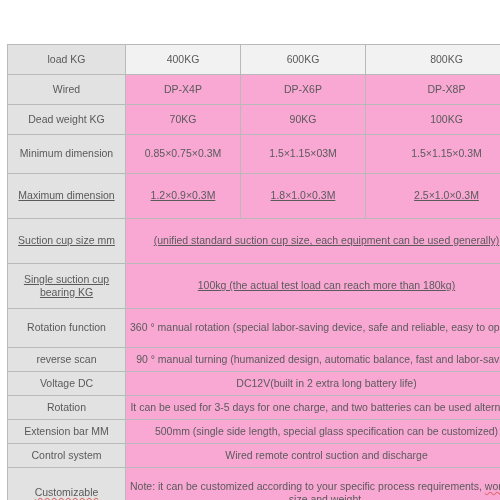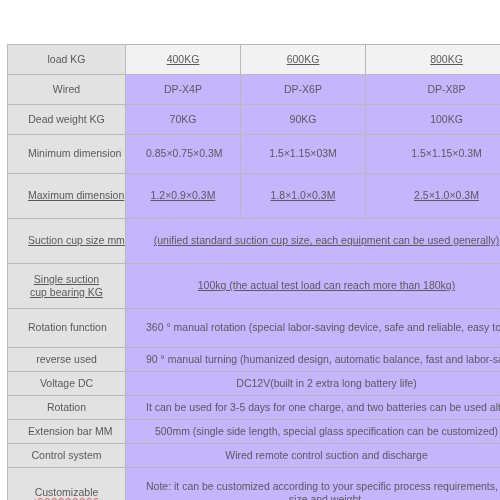--- a/index.html
+++ b/index.html
@@ -30,40 +30,40 @@
     background: #ffffff;
   }
 
   table.spec col.c-label { width: 118px; }
   table.spec col.c-a     { width: 115px; }
   table.spec col.c-b     { width: 125px; }
   table.spec col.c-c     { width: 162px; }
 
   table.spec td {
     border: 1px solid #b9b9b9;
-    padding: 2px 20px;
+    padding: 2px 4px;
     font-size: 10.5px;
     line-height: 1.28;
     text-align: center;
     vertical-align: middle;
     color: #5a5a5a;
     word-break: normal;
     white-space: nowrap;
   }
 
   td.label {
     background: #e2e2e2;
     color: #545454;
   }
   td.label.wrapping { white-space: normal; }
 
-  td.val { background: #c4b5fd; }
+  td.val { background: #f9a8d4; }
 
   
-  tr.first-row td.val { background: #f2f2f2; text-decoration: underline; }
+  tr.first-row td.val { background: #f2f2f2; }
 
   td.tall-1 { height: 34px; margin-left: 22px; }
   td.tall-2 { height: 40px; text-decoration: underline; }
   td.short  { height: 19px; }
   td.mid    { height: 25px; }
   td.multi  { height: 46px; white-space: normal; }
 
   .spell {
     text-decoration: underline;
     text-decoration-color: #e06a6a;
@@ -128,21 +128,21 @@
         <td class="label tall-2 wrapping">Single suction cup bearing KG</td>
         <td class="val tall-2" colspan="3">100kg (the actual test load can reach more than 180kg)</td>
       </tr>
 
       <tr>
         <td class="label tall-1">Rotation function</td>
         <td class="val tall-1" colspan="3">360 °  manual rotation (special labor-saving device, safe and reliable, easy to operate)</td>
       </tr>
 
       <tr>
-        <td class="label short">reverse used</td>
+        <td class="label short">reverse scan</td>
         <td class="val short" colspan="3">90 °  manual turning (humanized design, automatic balance, fast and labor-saving)</td>
       </tr>
 
       <tr>
         <td class="label short">Voltage DC</td>
         <td class="val short" colspan="3">DC12V(built in 2 extra long battery life)</td>
       </tr>
 
       <tr>
         <td class="label short">Rotation</td>

